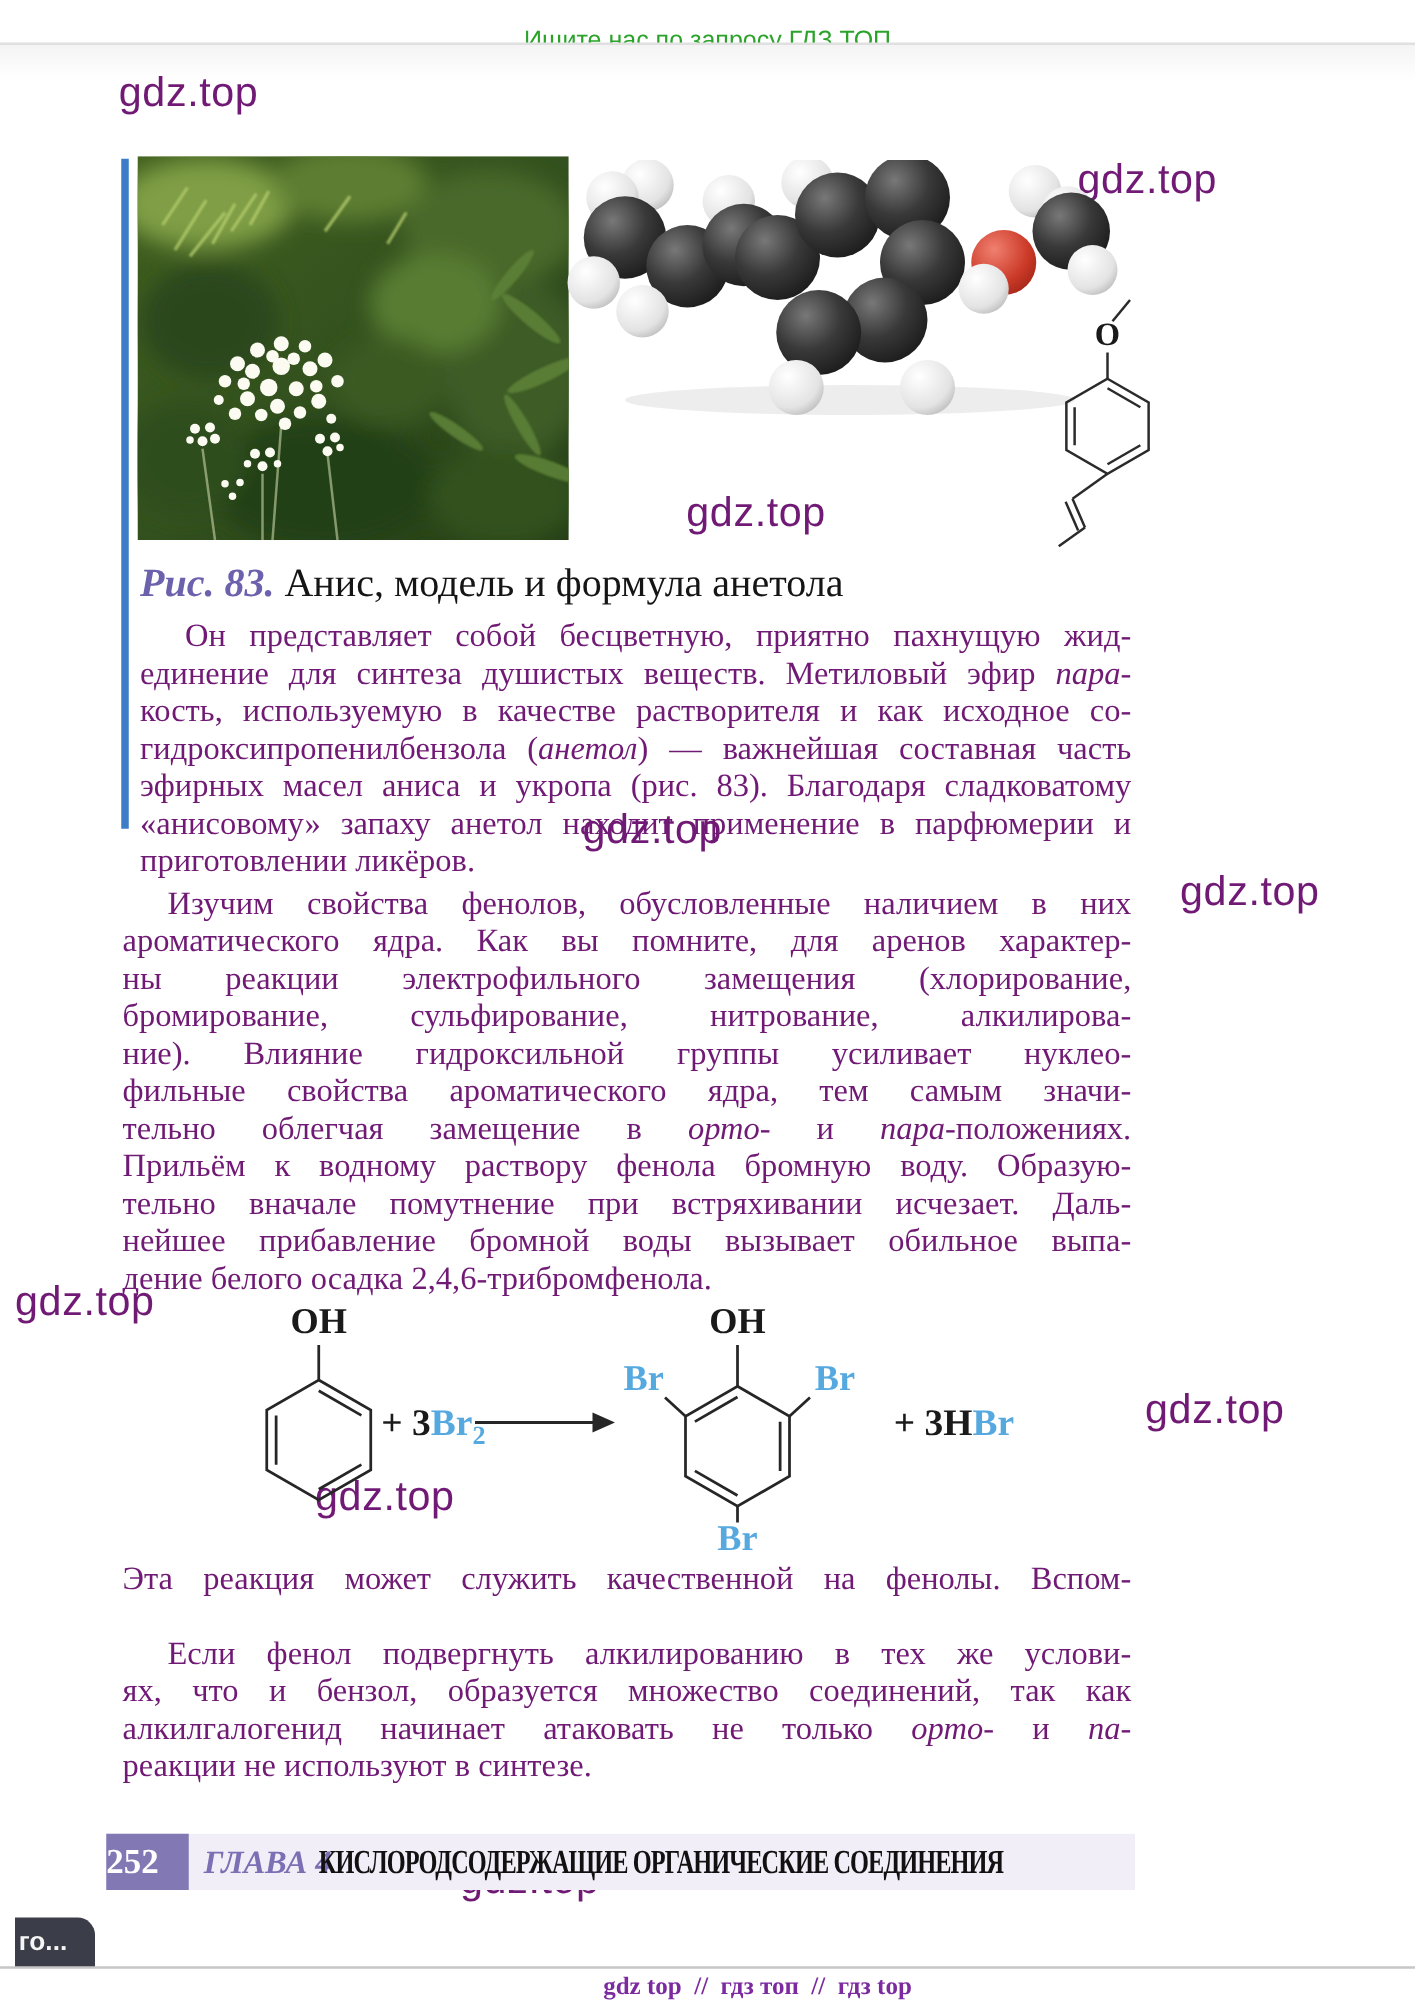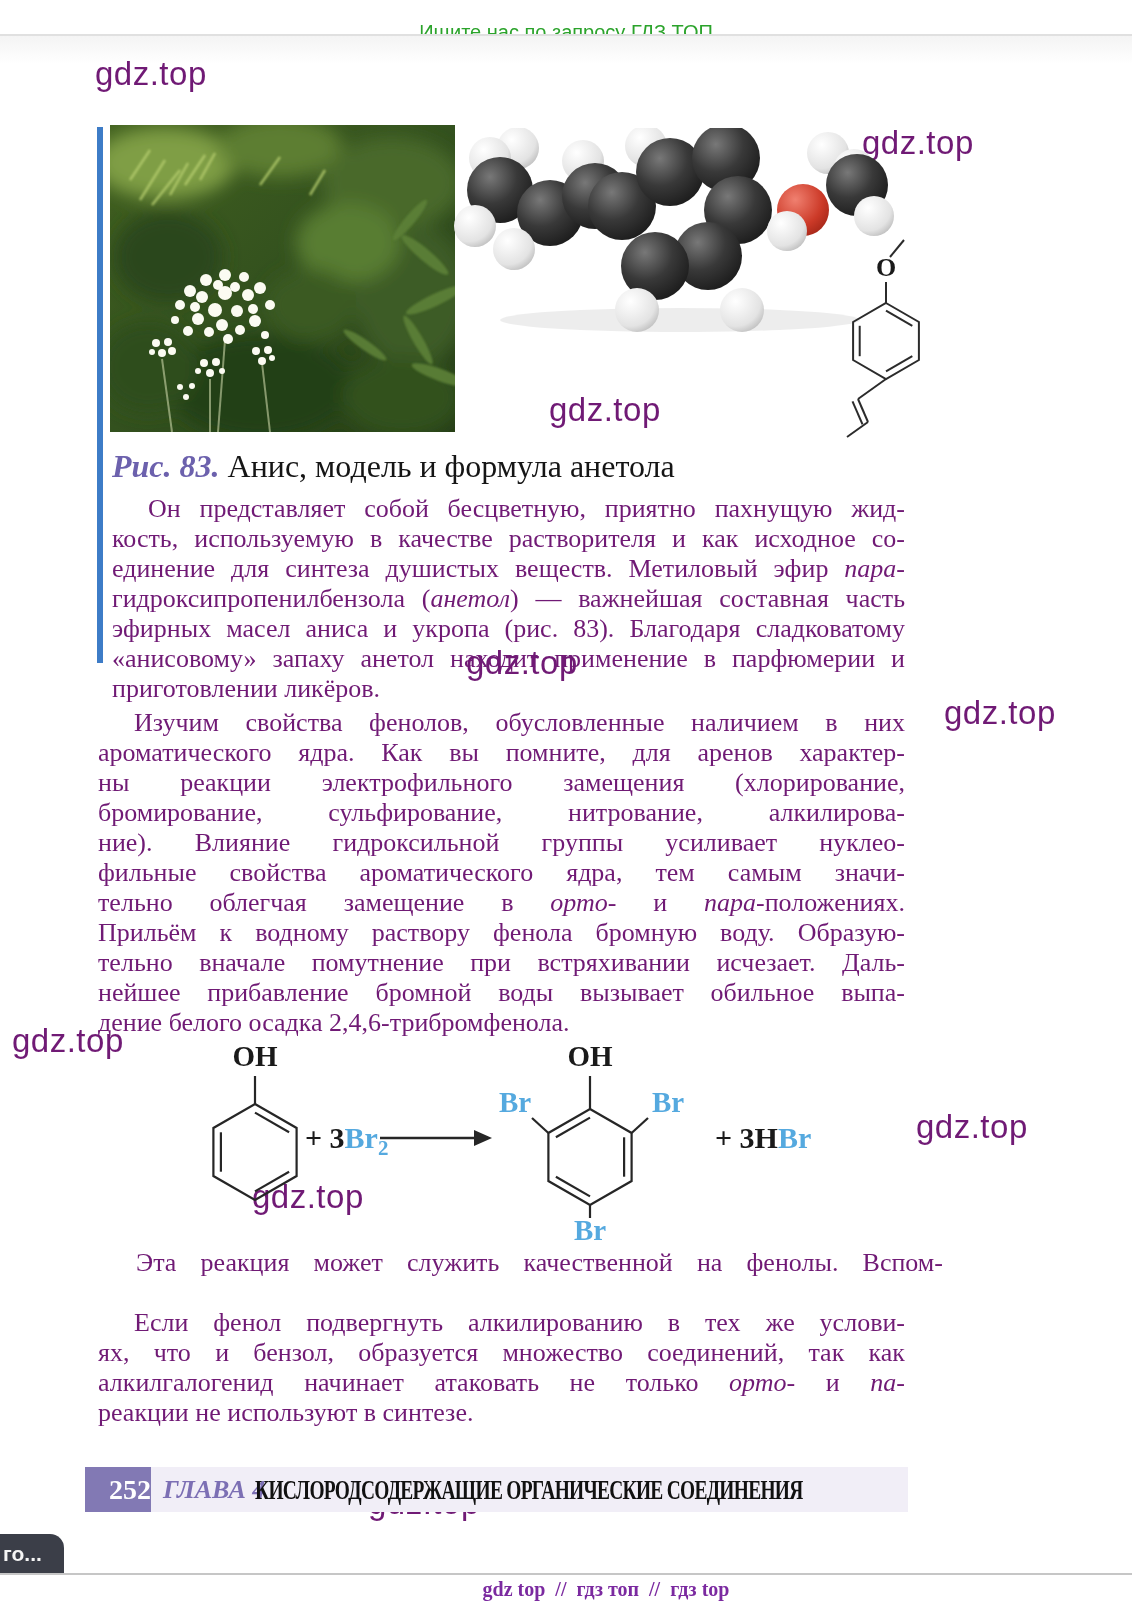--- a/index.html
+++ b/index.html
@@ -20,27 +20,27 @@
   .caption{position:absolute;left:112px;top:448px;font-size:32px;color:#151515;white-space:nowrap;}
   .caption .lab{font-style:italic;font-weight:bold;color:#6c61ad;}
   .para{position:absolute;font-size:26px;line-height:30px;color:#701a75;}
   .pline{text-align:justify;text-align-last:justify;}
   .pline.last{text-align-last:left;}
   .pline.indent{text-indent:36px;}
   .it{font-style:italic;}
   .reaction{position:absolute;left:170px;top:1026px;}
   .band{position:absolute;left:85px;top:1467px;width:823px;height:45px;background:#f1eef7;}
   .pagebox{position:absolute;left:0;top:0;width:66px;height:45px;background:#8279b4;
-           color:#ffffff;font-weight:bold;font-size:28px;text-align:right;line-height:45px;}
+           color:#ffffff;font-weight:bold;font-size:28px;text-align:left;line-height:45px;}
   .chlabel{position:absolute;left:78px;top:50%;transform:translateY(-50%);
            font-style:italic;font-weight:bold;font-size:26px;color:#7c6fb4;white-space:nowrap;}
   .chtitle{position:absolute;left:170px;top:50%;transform:translateY(-50%) scaleX(.72);
            transform-origin:0 50%;font-weight:bold;font-size:27px;color:#111111;
            letter-spacing:-1px;white-space:nowrap;}
-  .tab{position:absolute;left:0;top:1534px;width:64px;height:40px;background:#3b3e48;
+  .tab{position:absolute;left:12px;top:1534px;width:64px;height:40px;background:#3b3e48;
        border-radius:0 14px 0 0;color:#f5f5f5;overflow:hidden;
        font-family:"Liberation Sans","DejaVu Sans",sans-serif;font-weight:600;
        font-size:21px;line-height:40px;padding-left:3px;box-sizing:border-box;}
   .hr2{position:absolute;top:1573px;left:0;width:100%;height:2px;background:#c6c6c6;}
   .links{position:absolute;top:1578px;left:0;width:100%;text-align:center;
          font-family:Liberation Serif, serif;font-size:20px;
          font-weight:600;color:#7b2aa0;margin-left:40px;}
   .links .sep{margin:0 10px;}
   .links .lnk{cursor:pointer;}
 </style>
@@ -228,41 +228,41 @@
     </g>
     <text x="58" y="48" text-anchor="middle" font-size="26" font-weight="600" font-family="Liberation Serif, DejaVu Serif, serif" fill="#1a1a1a">O</text>
   </svg>
 
   <div class="caption">
     <span class="lab">Рис. 83.</span><span> Анис, модель и формула анетола</span>
   </div>
 
   <div class="para" style="left:112px;top:494px;width:793px;">
       <div class="pline indent"><span>Он представляет собой бесцветную, приятно пахнущую жид-</span></div>
+      <div class="pline"><span>единение для синтеза душистых веществ. Метиловый эфир </span><span class="it">пара-</span></div>
       <div class="pline"><span>кость, используемую в качестве растворителя и как исходное со-</span></div>
-      <div class="pline"><span>единение для синтеза душистых веществ. Метиловый эфир </span><span class="it">пара-</span></div>
       <div class="pline"><span>гидроксипропенилбензола (</span><span class="it">анетол</span><span>) — важнейшая составная часть</span></div>
       <div class="pline"><span>эфирных масел аниса и укропа (рис. 83). Благодаря сладковатому</span></div>
       <div class="pline"><span>«анисовому» запаху анетол находит применение в парфюмерии и</span></div>
       <div class="pline last"><span>приготовлении ликёров.</span></div>
     </div>
   <div class="para" style="left:98px;top:708px;width:807px;">
       <div class="pline indent"><span>Изучим свойства фенолов, обусловленные наличием в них</span></div>
       <div class="pline"><span>ароматического ядра. Как вы помните, для аренов характер-</span></div>
       <div class="pline"><span>ны реакции электрофильного замещения (хлорирование,</span></div>
       <div class="pline"><span>бромирование, сульфирование, нитрование, алкилирова-</span></div>
       <div class="pline"><span>ние). Влияние гидроксильной группы усиливает нуклео-</span></div>
       <div class="pline"><span>фильные свойства ароматического ядра, тем самым значи-</span></div>
       <div class="pline"><span>тельно облегчая замещение в </span><span class="it">орто-</span><span> и </span><span class="it">пара</span><span>-положениях.</span></div>
       <div class="pline"><span>Прильём к водному раствору фенола бромную воду. Образую-</span></div>
       <div class="pline"><span>тельно вначале помутнение при встряхивании исчезает. Даль-</span></div>
       <div class="pline"><span>нейшее прибавление бромной воды вызывает обильное выпа-</span></div>
       <div class="pline last"><span>дение белого осадка 2,4,6-трибромфенола.</span></div>
     </div>
-  <div class="para" style="left:98px;top:1248px;width:807px;margin-left:38px;">
+  <div class="para" style="left:98px;top:1248px;width:807px;">
       <div class="pline"><span>Эта реакция может служить качественной на фенолы. Вспом-</span></div>
     </div>
   <div class="para" style="left:98px;top:1308px;width:807px;">
       <div class="pline indent"><span>Если фенол подвергнуть алкилированию в тех же услови-</span></div>
       <div class="pline"><span>ях, что и бензол, образуется множество соединений, так как</span></div>
       <div class="pline"><span>алкилгалогенид начинает атаковать не только </span><span class="it">орто-</span><span> и </span><span class="it">па-</span></div>
       <div class="pline last"><span>реакции не используют в синтезе.</span></div>
     </div>
 
   <svg class="reaction" width="660" height="220" viewBox="0 0 660 220">

